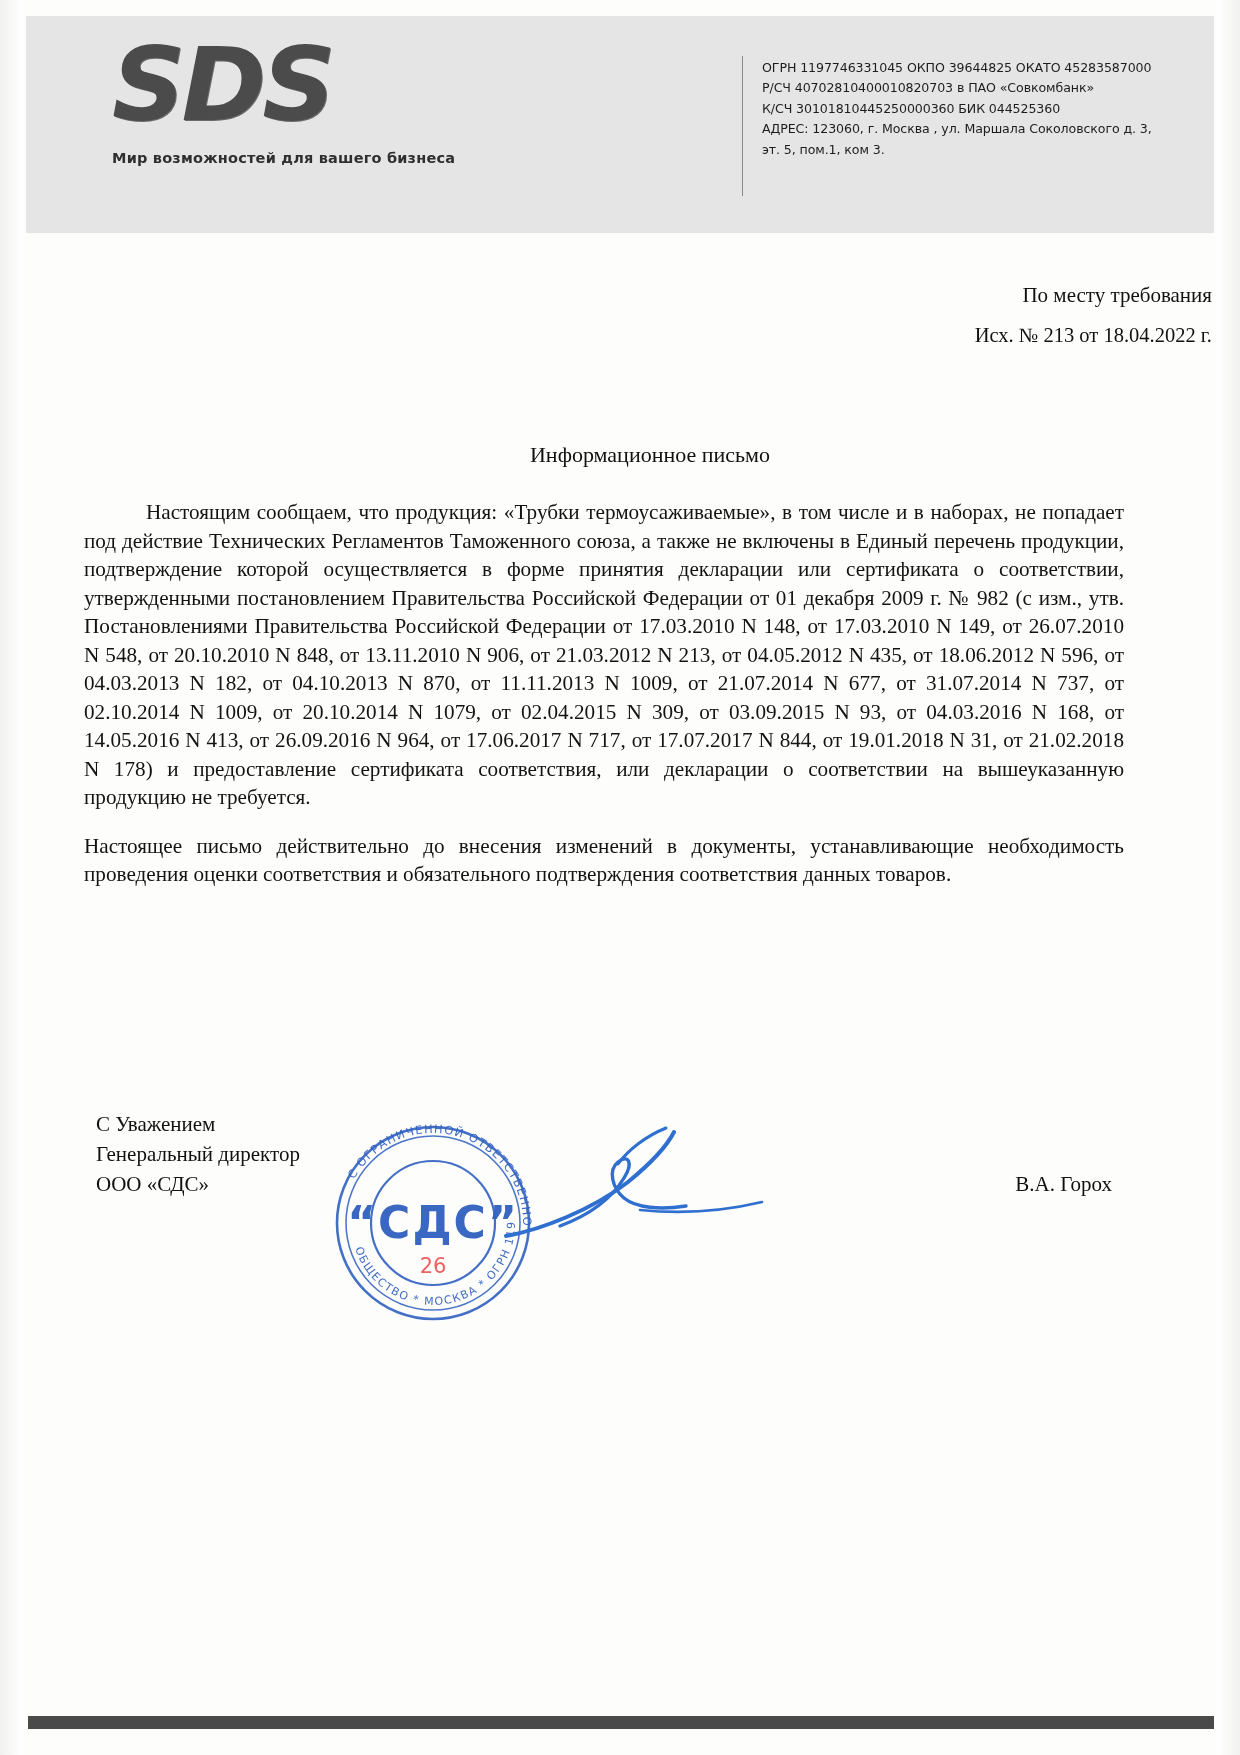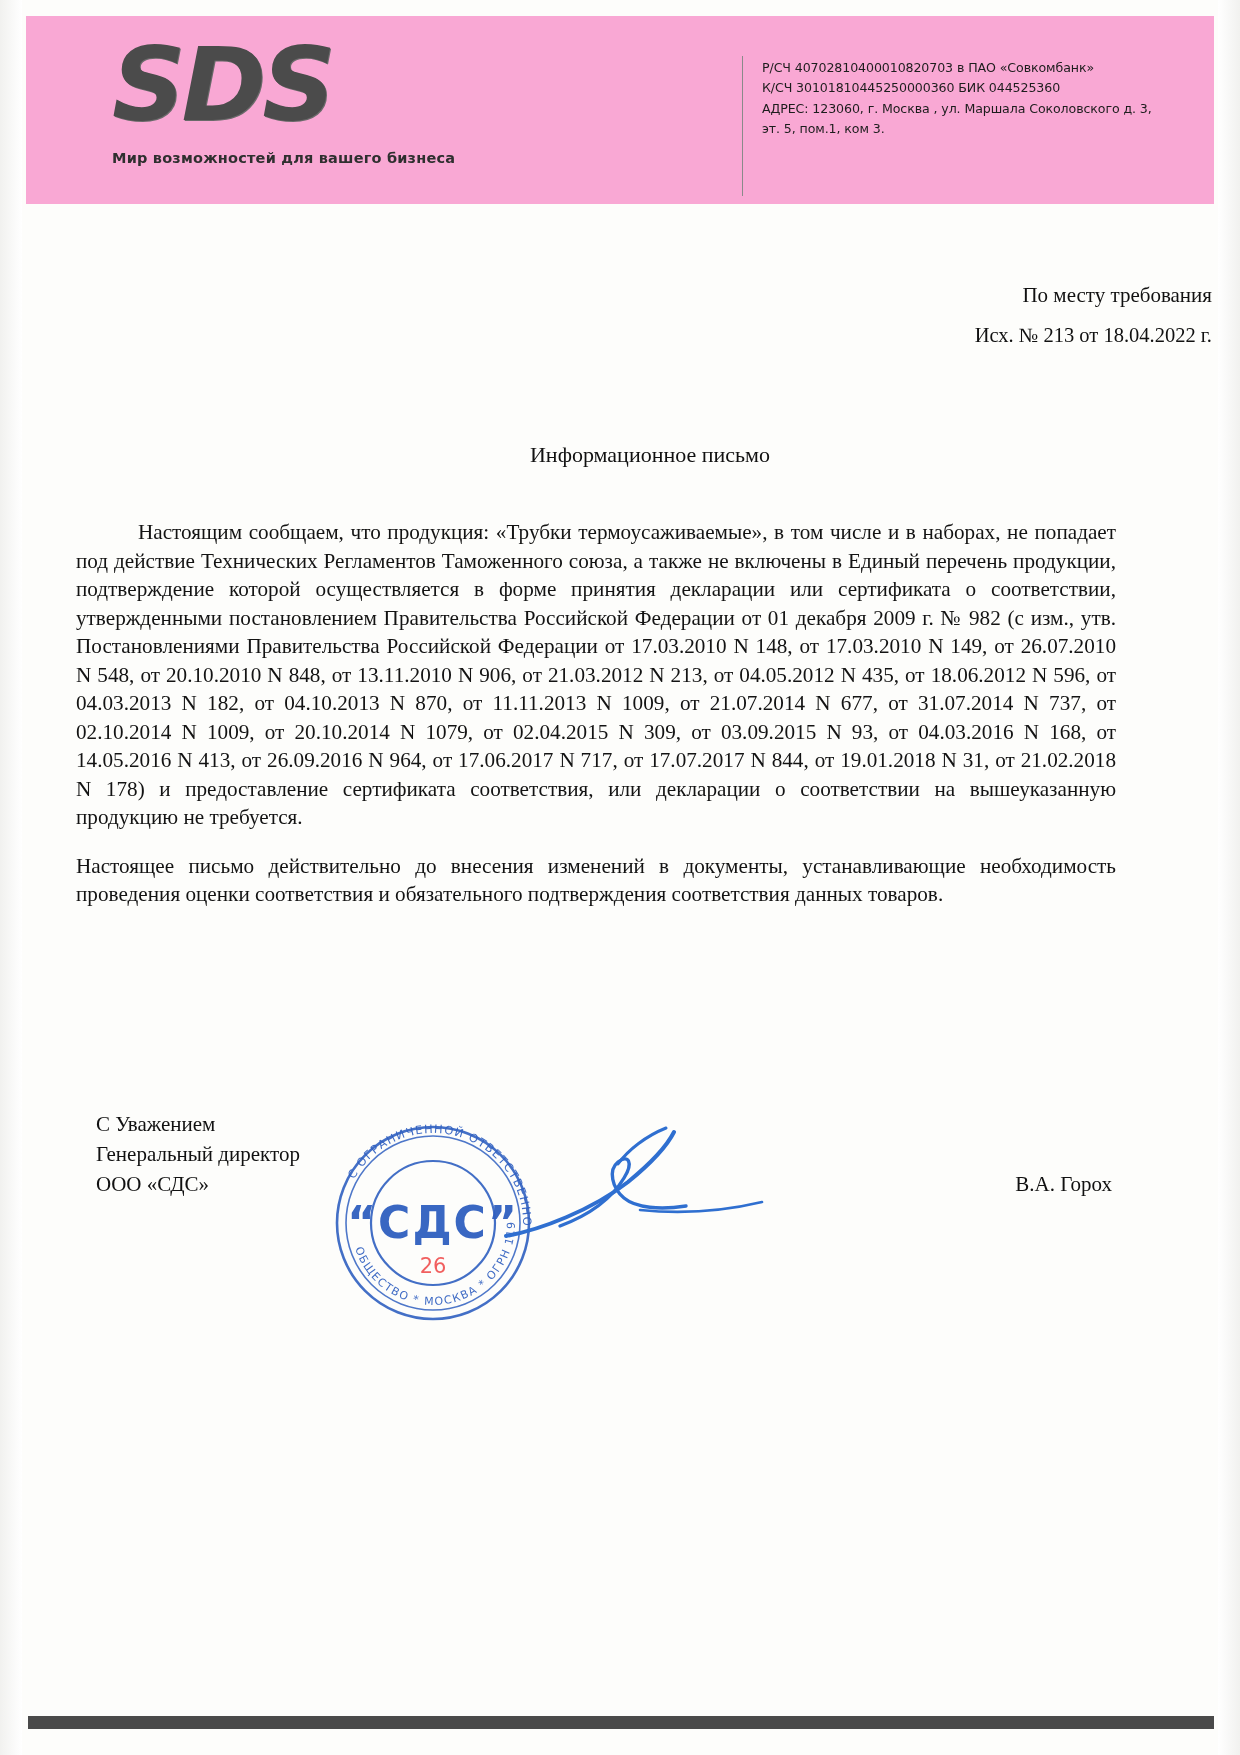--- a/index.html
+++ b/index.html
@@ -22,22 +22,22 @@
     inset: 0;
     background: #fdfdfb;
   }
 
   
   .letterhead {
     position: absolute;
     left: 26px;
     top: 16px;
     width: 1188px;
-    height: 188px;
-    background: #f9a8d4;
+    height: 217px;
+    background: #e5e5e5;
     display: flex;
     align-items: flex-start;
   }
   .logo-block {
     position: absolute;
     left: 86px;
     top: 18px;
     width: 520px;
   }
   .logo-text {
@@ -99,28 +99,27 @@
     right: 0;
     top: 442px;
     text-align: center;
     font-size: 22px;
     padding-left: 60px;
   }
 
   
   .body-text {
     position: absolute;
-    left: 76px;
+    left: 84px;
     top: 498px;
     width: 1040px;
     font-size: 21.2px;
     line-height: 1.345;
     text-align: justify;
     color: #131313;
-    margin-top: 20px;
   }
   .body-text p { margin: 0 0 20px 0; }
   .body-text p.indent { text-indent: 62px; }
 
   
   .sign-left {
     position: absolute;
     left: 96px;
     top: 1110px;
     font-size: 21px;
@@ -194,20 +193,21 @@
 
   <div class="letterhead">
     <div class="logo-block">
       <div class="logo-text">SDS</div>
       <div class="logo-tagline">Мир возможностей для вашего бизнеса</div>
     </div>
 
     <div class="req-divider"></div>
 
     <div class="requisites">
+      <div class="ln">ОГРН 1197746331045   ОКПО 39644825   ОКАТО 45283587000</div>
       <div class="ln">Р/СЧ 40702810400010820703 в ПАО «Совкомбанк»</div>
       <div class="ln">К/СЧ 30101810445250000360   БИК 044525360</div>
       <div class="ln">АДРЕС: 123060, г. Москва , ул. Маршала Соколовского д. 3,</div>
       <div class="ln">эт. 5, пом.1, ком 3.</div>
     </div>
   </div>
 
   <div class="addressee">
     <div>По месту требования</div>
     <div class="outgoing">Исх. № 213 от 18.04.2022 г.</div>

